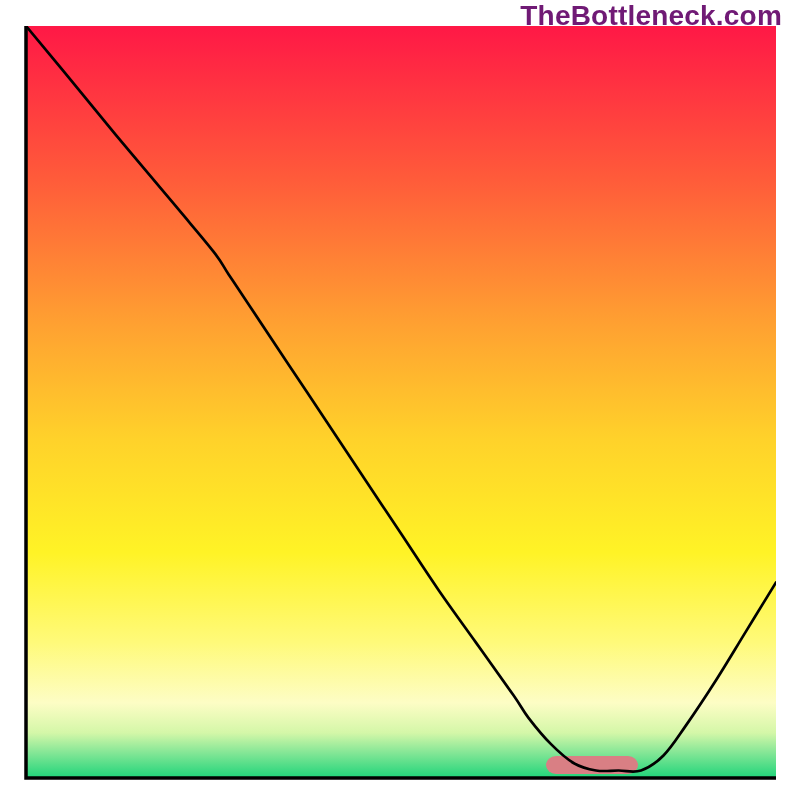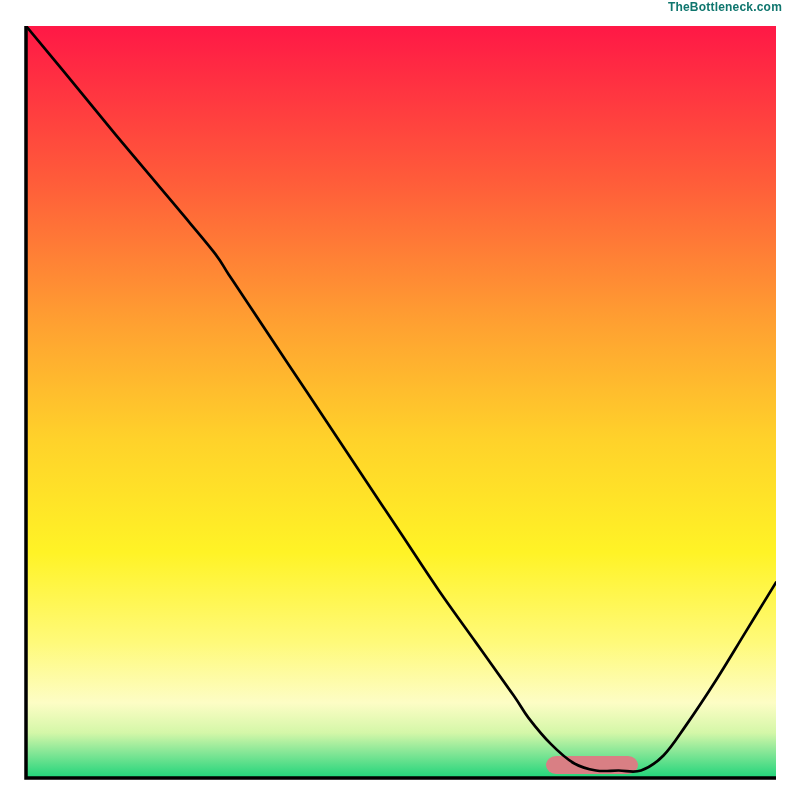--- a/index.html
+++ b/index.html
@@ -11,23 +11,23 @@
     overflow: hidden;
   }
   .stage {
     position: relative;
     width: 800px;
     height: 800px;
   }
   .watermark {
     position: absolute;
     font-family: Arial, Helvetica, sans-serif;
-    font-size: 12px;
+    font-size: 28px;
     font-weight: 600;
-    color: #0f766e;
+    color: #701a75;
     letter-spacing: 0.2px;
   }
   svg.plot {
     position: absolute;
     left: 0;
     top: 0;
   }
 </style>
 </head>
 <body>

